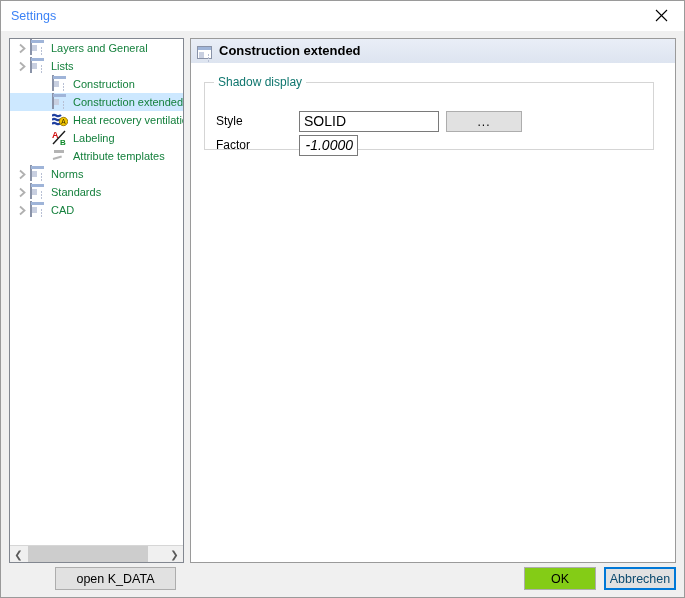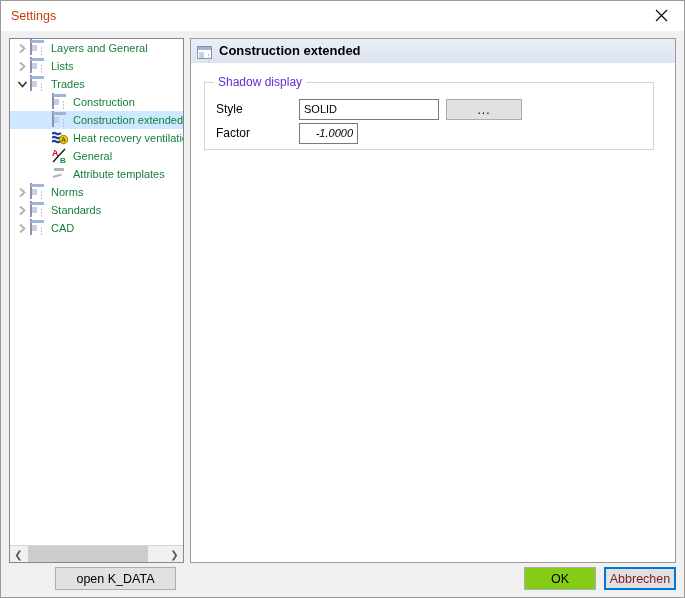--- a/index.html
+++ b/index.html
@@ -33,21 +33,21 @@
     position: absolute;
     left: 0; top: 0;
     width: 683px;
     height: 30px;
     background: #ffffff;
   }
   #title-text {
     position: absolute;
     left: 10px; top: 7px;
     font-size: 12.5px;
-    color: #c2410c;
+    color: #3b82f6;
     line-height: 16px;
   }
   #close-button {
     position: absolute;
     right: 0; top: 0;
     width: 45px;
     height: 29px;
     display: flex;
     align-items: center;
     justify-content: center;
@@ -286,48 +286,49 @@
     height: 68px;
     border: 1px solid #d5d5d5;
     box-sizing: border-box;
   }
   #groupbox-legend {
     position: absolute;
     left: 9px; top: -8px;
     background: #ffffff;
     padding: 0 4px;
     font-size: 12px;
-    color: #6d28d9;
+    color: #0f766e;
     line-height: 14px;
   }
 
   .field-row {
     position: absolute;
     height: 21px;
+    margin-top: 12px;
   }
   #row-style  { left: 11px; top: 16px; width: 425px; }
   #row-factor { left: 11px; top: 40px; width: 425px; }
 
   .field-label {
     position: absolute;
     left: 0; top: 3px;
     font-size: 12px;
     color: #000000;
     line-height: 15px;
   }
 
   .textbox {
     position: absolute;
     top: 0;
     height: 21px;
     background: #ffffff;
     border: 1px solid #7a7a7a;
     box-sizing: border-box;
     font-family: "Liberation Sans", sans-serif;
-    font-size: 11px;
+    font-size: 14px;
     color: #000000;
     line-height: 19px;
     padding: 0 4px;
     white-space: nowrap;
     overflow: hidden;
   }
   #style-input  { left: 83px; width: 140px; text-align: left; }
   #factor-input { left: 83px; width: 59px; text-align: right; font-style: italic; }
 
   #browse-button {
@@ -378,21 +379,21 @@
   }
   #cancel-button {
     position: absolute;
     left: 603px; top: 536px;
     width: 72px;
     height: 23px;
     background: #e1e1e1;
     border: 2px solid #0078d7;
     box-sizing: border-box;
     font-size: 12.5px;
-    color: #7f1d1d;
+    color: #0c4a6e;
     display: flex;
     align-items: center;
     justify-content: center;
   }
 </style>
 </head>
 <body>
 
 <div id="window">
 
@@ -426,30 +427,20 @@
             <span style="flex: 0 0 4px;"></span>
             <span class="tree-arrow">
               <svg width="9" height="11" viewBox="0 0 9 11">
                 <polyline points="2,1.5 6.5,5.5 2,9.5" fill="none" stroke="#b0b0b0" stroke-width="1.8"></polyline>
               </svg>
             </span>
             <span class="tree-icon"><span class="ic-page"></span></span>
             <span class="tree-label">Lists</span>
           </div>
           <div class="tree-row">
-            <span style="flex: 0 0 4px;"></span>
-            <span class="tree-arrow">
-              <svg width="11" height="9" viewBox="0 0 11 9">
-                <polyline points="1.5,2 5.5,6.5 9.5,2" fill="none" stroke="#3a3a3a" stroke-width="1.8"></polyline>
-              </svg>
-            </span>
-            <span class="tree-icon"><span class="ic-page"></span></span>
-            <span class="tree-label">Trades</span>
-          </div>
-          <div class="tree-row">
             <span style="flex: 0 0 26px;"></span>
             <span class="tree-arrow"></span>
             <span class="tree-icon"><span class="ic-page"></span></span>
             <span class="tree-label">Construction</span>
           </div>
           <div class="tree-row selected">
             <span style="flex: 0 0 26px;"></span>
             <span class="tree-arrow"></span>
             <span class="tree-icon"><span class="ic-page"></span></span>
             <span class="tree-label">Construction extended</span>
@@ -467,21 +458,21 @@
             <span class="tree-label">Heat recovery ventilation</span>
           </div>
           <div class="tree-row">
             <span style="flex: 0 0 26px;"></span>
             <span class="tree-arrow"></span>
             <span class="tree-icon"><span class="ic-label"><svg width="16" height="15" viewBox="0 0 16 15">
                   <text x="0" y="8" font-size="9" font-weight="bold" font-family="Liberation Sans, sans-serif" fill="#d01010">A</text>
                   <line x1="1" y1="14" x2="13" y2="1" stroke="#1a1a1a" stroke-width="1.4"></line>
                   <text x="8" y="14.5" font-size="8" font-weight="bold" font-family="Liberation Sans, sans-serif" fill="#0f8a2a">B</text>
                 </svg></span></span>
-            <span class="tree-label">General</span>
+            <span class="tree-label">Labeling</span>
           </div>
           <div class="tree-row">
             <span style="flex: 0 0 26px;"></span>
             <span class="tree-arrow"></span>
             <span class="tree-icon"><span class="ic-attr"></span></span>
             <span class="tree-label">Attribute templates</span>
           </div>
           <div class="tree-row">
             <span style="flex: 0 0 4px;"></span>
             <span class="tree-arrow">

